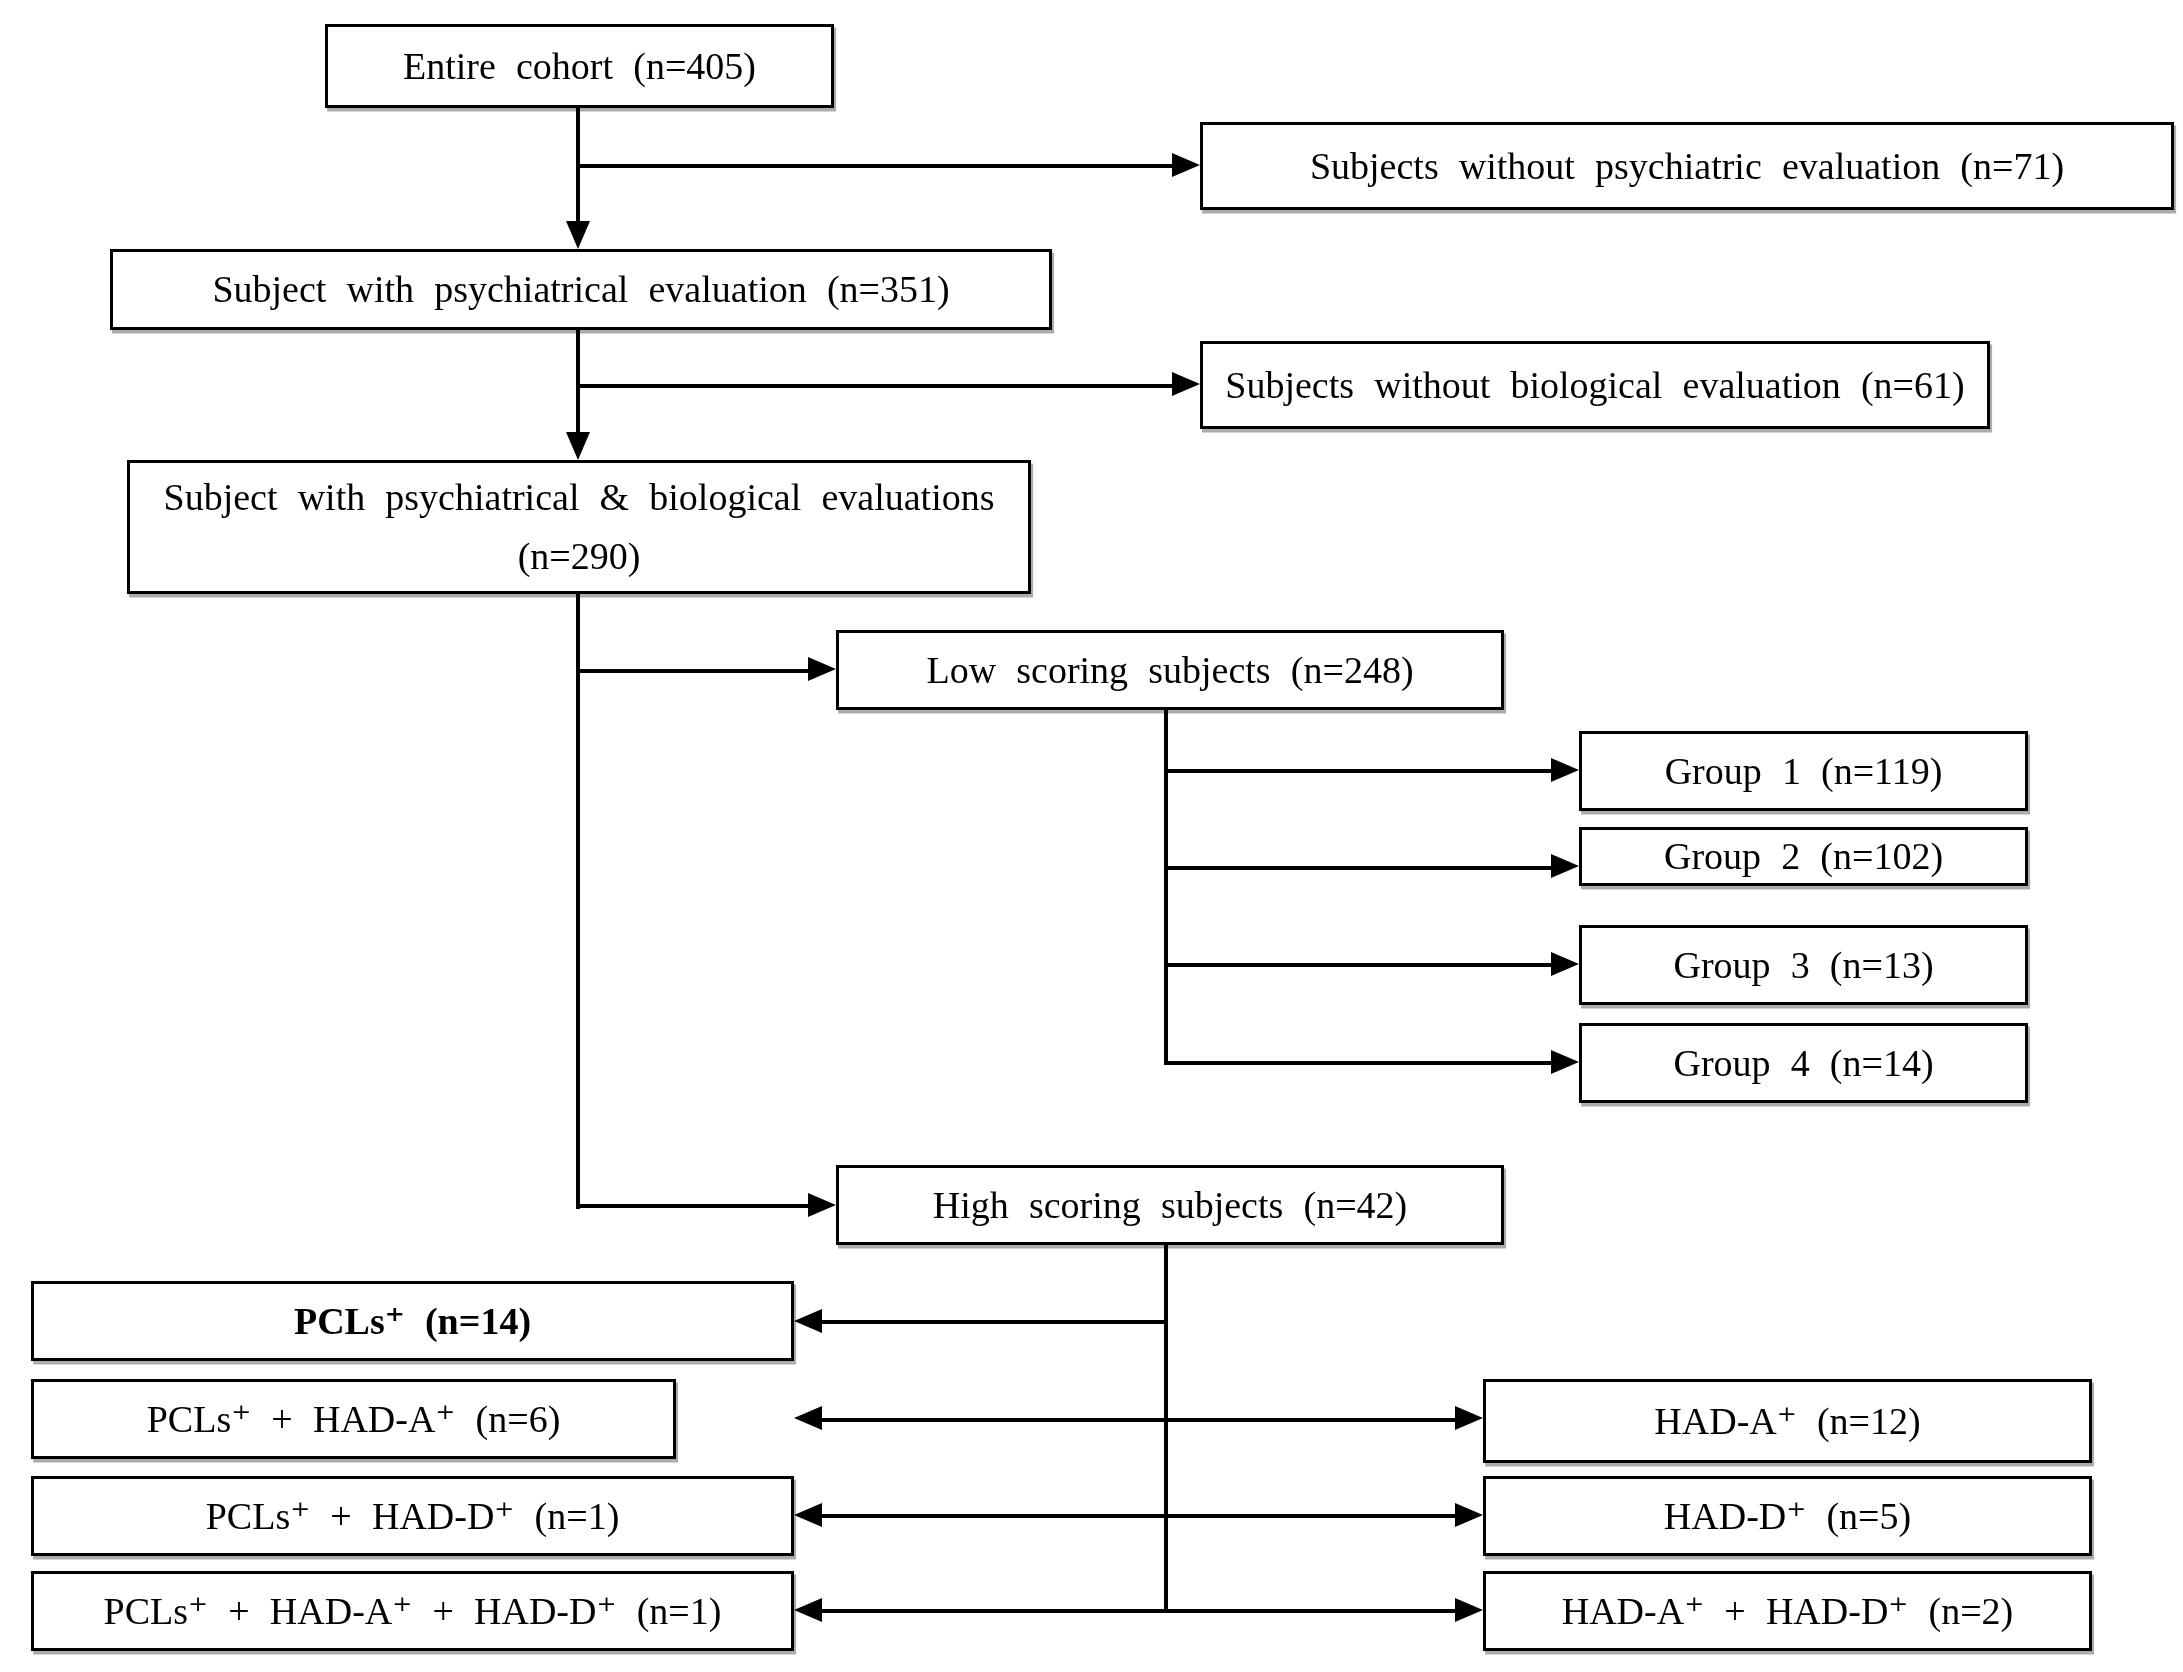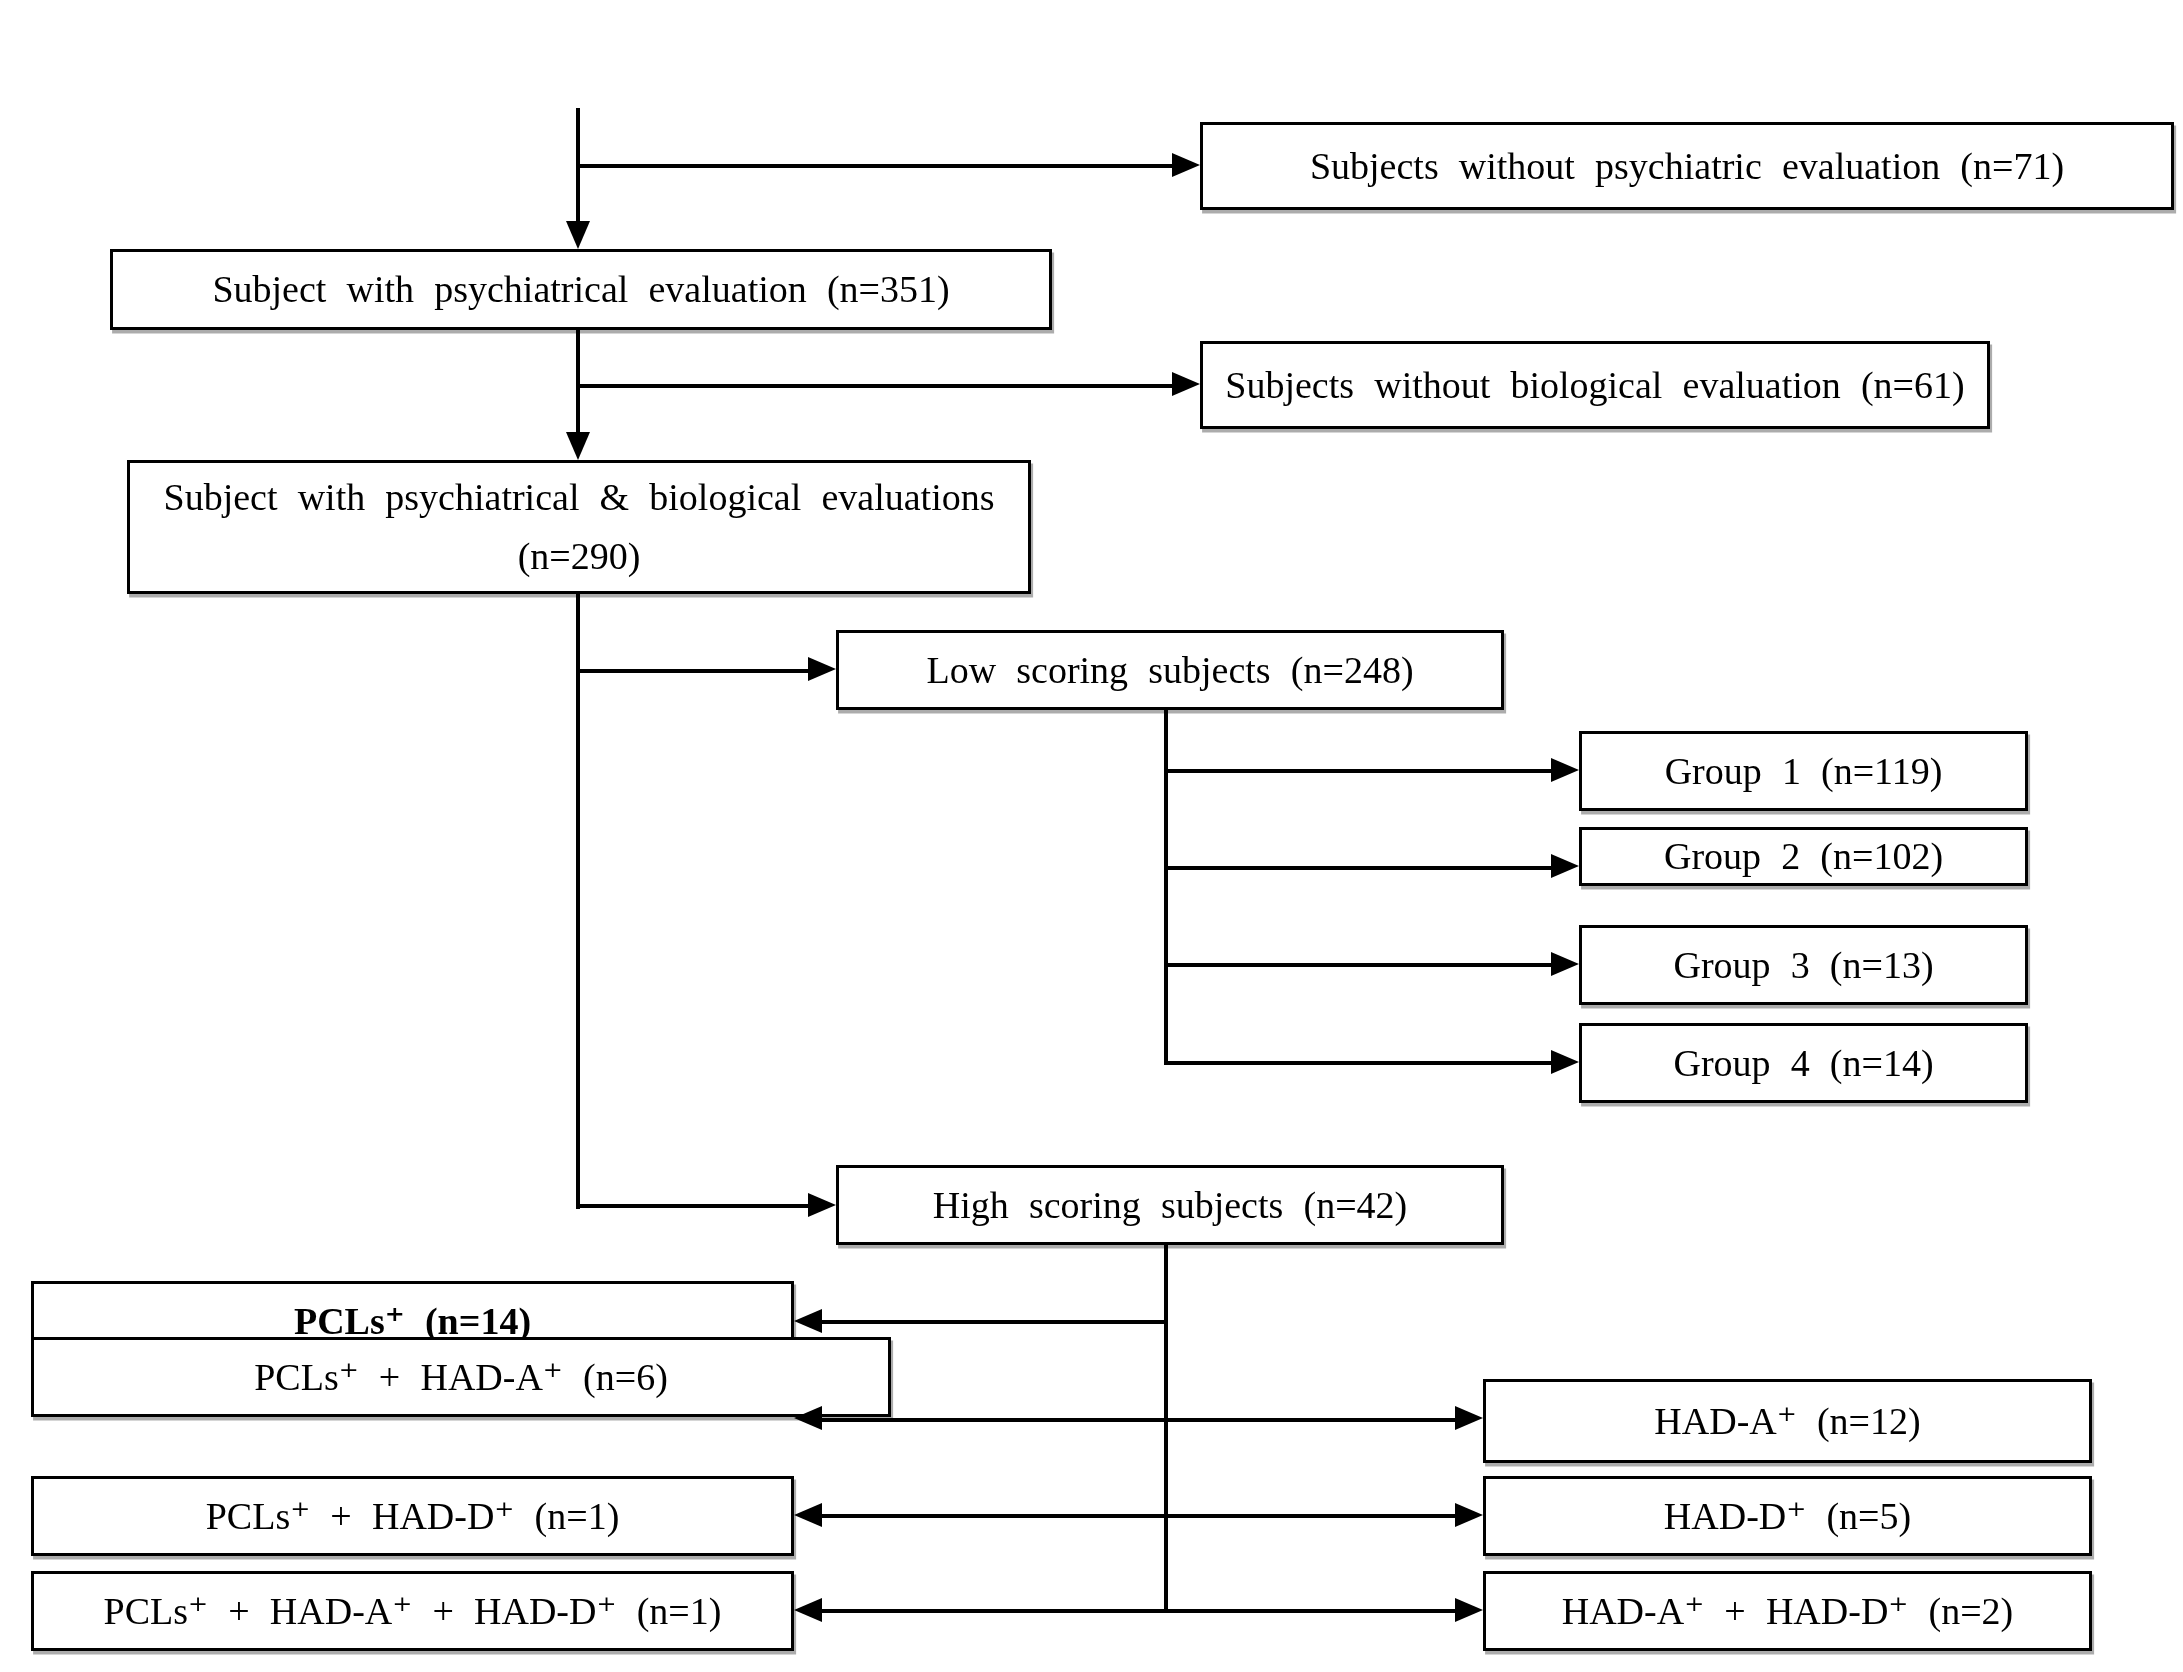--- a/index.html
+++ b/index.html
@@ -57,20 +57,21 @@
     border-left: 12.6px solid transparent;
     border-right: 12.6px solid transparent;
     border-top: 28px solid #000000;
   }
 </style>
 </head>
 <body>
 
 <div id="canvas">
 
+  <div class="node nowrap" style="left:325px; top:24px; width:509px; height:84px;">Entire cohort (n=405)</div>
 
   <div class="node nowrap" style="left:1200px; top:122px; width:974px; height:88px;">Subjects without psychiatric evaluation (n=71)</div>
 
   <div class="node nowrap" style="left:110px; top:249px; width:942px; height:81px;">Subject with psychiatrical evaluation (n=351)</div>
 
   <div class="node nowrap" style="left:1200px; top:341px; width:790px; height:88px;">Subjects without biological evaluation (n=61)</div>
 
   <div class="node wrap" style="left:127px; top:460px; width:904px; height:134px;">Subject with psychiatrical &amp; biological evaluations (n=290)</div>
 
   <div class="node nowrap" style="left:836px; top:630px; width:668px; height:80px;">Low scoring subjects (n=248)</div>
@@ -80,21 +81,21 @@
   <div class="node nowrap" style="left:1579px; top:827px; width:449px; height:59px;">Group 2 (n=102)</div>
 
   <div class="node nowrap" style="left:1579px; top:925px; width:449px; height:80px;">Group 3 (n=13)</div>
 
   <div class="node nowrap" style="left:1579px; top:1023px; width:449px; height:80px;">Group 4 (n=14)</div>
 
   <div class="node nowrap" style="left:836px; top:1165px; width:668px; height:80px;">High scoring subjects (n=42)</div>
 
   <div class="node nowrap" style="left:31px; top:1281px; width:763px; height:80px;font-weight:bold;">PCLs⁺ (n=14)</div>
 
-  <div class="node nowrap" style="left:31px; top:1337px; width:860px; height:80px;">PCLs⁺ + HAD-A⁺ (n=6)</div>
+  <div class="node nowrap" style="left:31px; top:1379px; width:645px; height:80px;">PCLs⁺ + HAD-A⁺ (n=6)</div>
 
   <div class="node nowrap" style="left:31px; top:1476px; width:763px; height:80px;">PCLs⁺ + HAD-D⁺ (n=1)</div>
 
   <div class="node nowrap" style="left:31px; top:1571px; width:763px; height:80px;">PCLs⁺ + HAD-A⁺ + HAD-D⁺ (n=1)</div>
 
   <div class="node nowrap" style="left:1483px; top:1379px; width:609px; height:84px;">HAD-A⁺ (n=12)</div>
 
   <div class="node nowrap" style="left:1483px; top:1476px; width:609px; height:80px;">HAD-D⁺ (n=5)</div>
 
   <div class="node nowrap" style="left:1483px; top:1571px; width:609px; height:80px;">HAD-A⁺ + HAD-D⁺ (n=2)</div>

